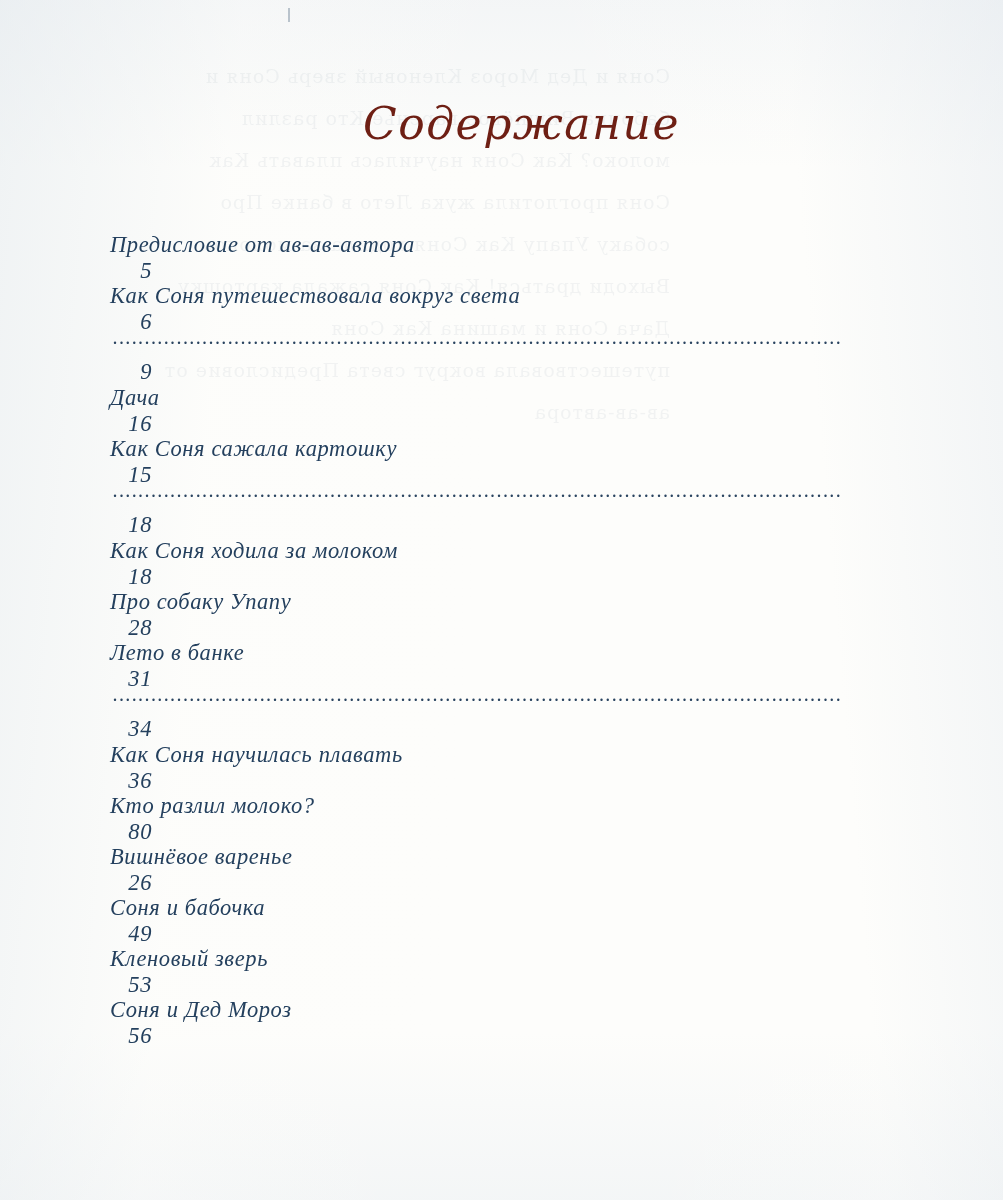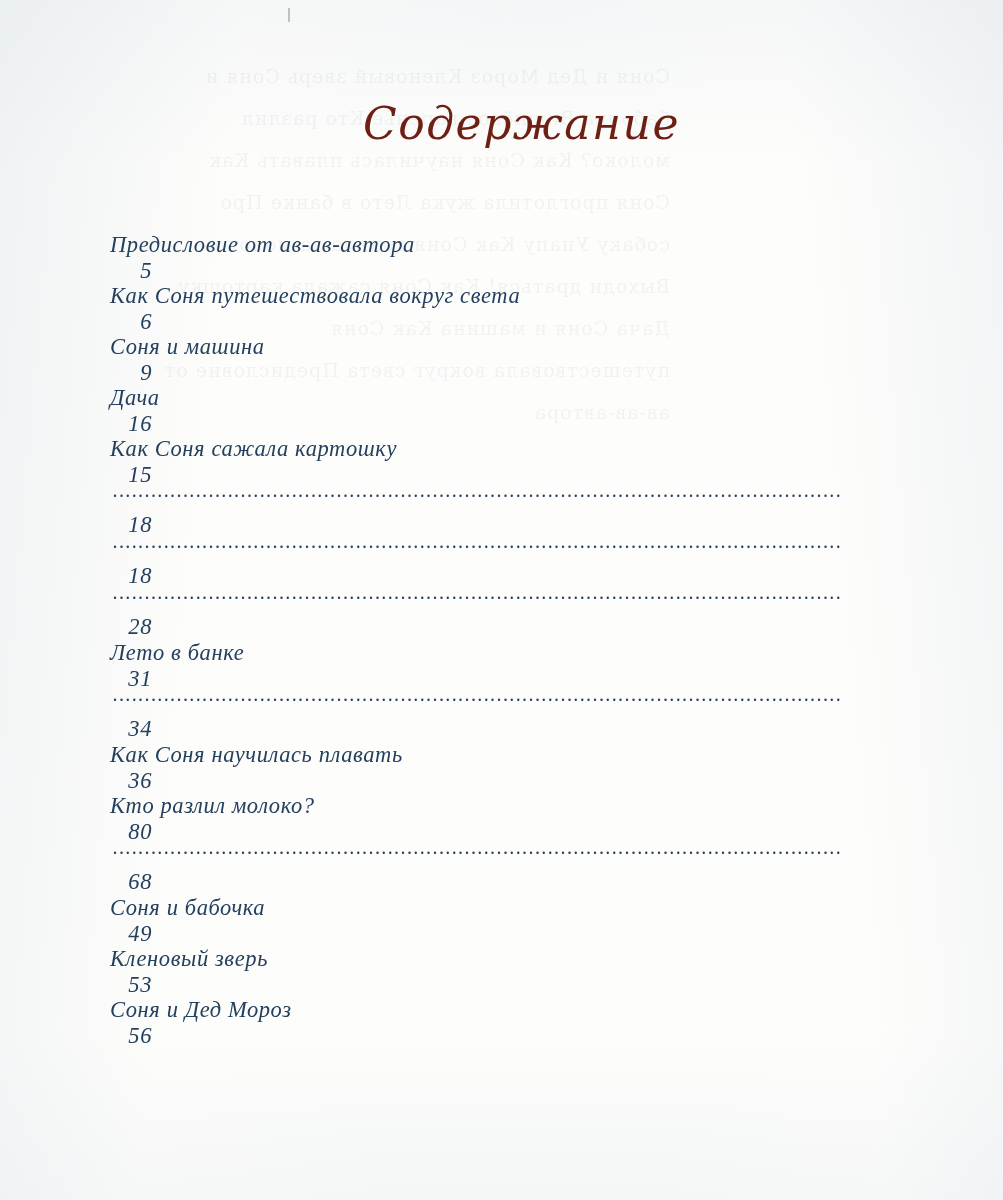--- a/index.html
+++ b/index.html
@@ -154,21 +154,20 @@
 
       <div class="toc-row">
         <span class="chapter">Как Соня путешествовала вокруг света</span>
         <span class="leader">
             <span>..................................................................................................................</span>
           </span>
         <span class="pagenum">6</span>
       </div>
 
       <div class="toc-row">
-        <span class="chapter">Соня и машина</span>
         <span class="leader">
             <span>..................................................................................................................</span>
           </span>
         <span class="pagenum">9</span>
       </div>
 
       <div class="toc-row">
         <span class="chapter">Дача</span>
         <span class="leader">
             <span>..................................................................................................................</span>
@@ -185,27 +184,29 @@
       </div>
 
       <div class="toc-row">
         <span class="leader">
             <span>..................................................................................................................</span>
           </span>
         <span class="pagenum">18</span>
       </div>
 
       <div class="toc-row">
+        <span class="chapter">Как Соня ходила за молоком</span>
         <span class="leader">
             <span>..................................................................................................................</span>
           </span>
         <span class="pagenum">18</span>
       </div>
 
       <div class="toc-row">
+        <span class="chapter">Про собаку Упапу</span>
         <span class="leader">
             <span>..................................................................................................................</span>
           </span>
         <span class="pagenum">28</span>
       </div>
 
       <div class="toc-row">
         <span class="chapter">Лето в банке</span>
         <span class="leader">
             <span>..................................................................................................................</span>
@@ -230,24 +231,25 @@
 
       <div class="toc-row">
         <span class="chapter">Кто разлил молоко?</span>
         <span class="leader">
             <span>..................................................................................................................</span>
           </span>
         <span class="pagenum">80</span>
       </div>
 
       <div class="toc-row">
-        <span class="leader">
-            <span>..................................................................................................................</span>
-          </span>
-        <span class="pagenum">68</span>
+        <span class="chapter">Вишнёвое варенье</span>
+        <span class="leader">
+            <span>..................................................................................................................</span>
+          </span>
+        <span class="pagenum">26</span>
       </div>
 
       <div class="toc-row">
         <span class="chapter">Соня и бабочка</span>
         <span class="leader">
             <span>..................................................................................................................</span>
           </span>
         <span class="pagenum">49</span>
       </div>
 

